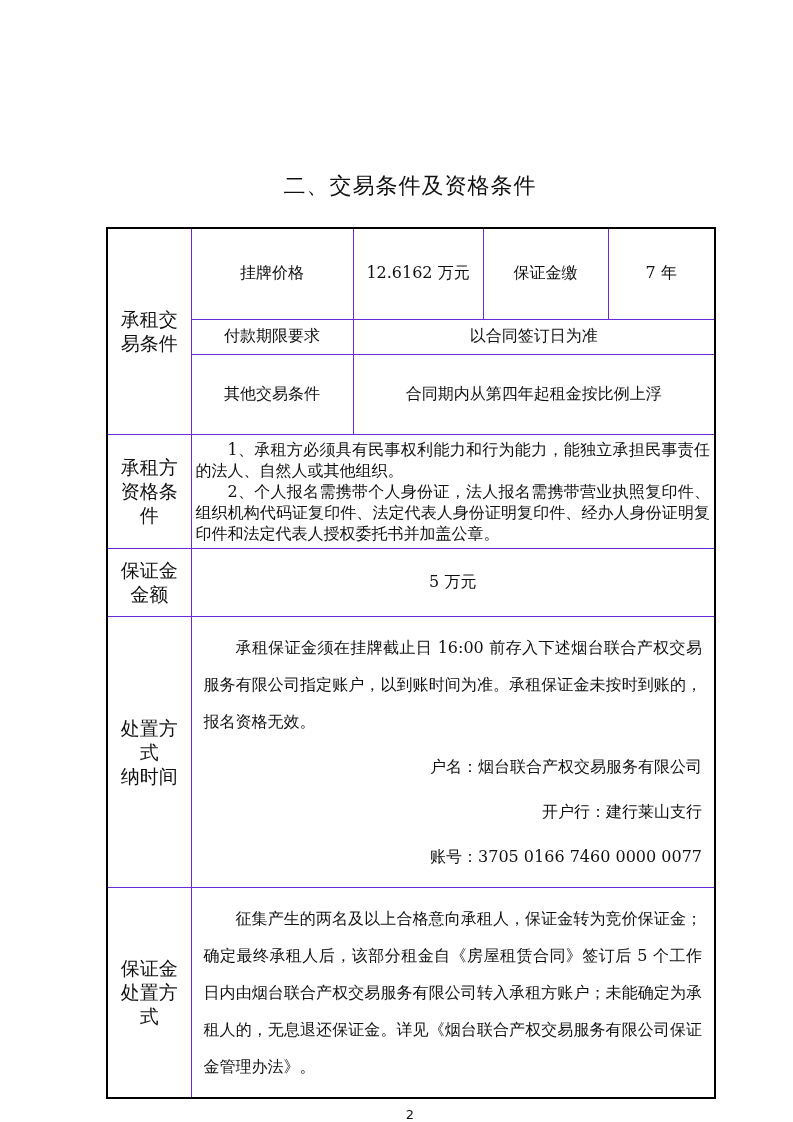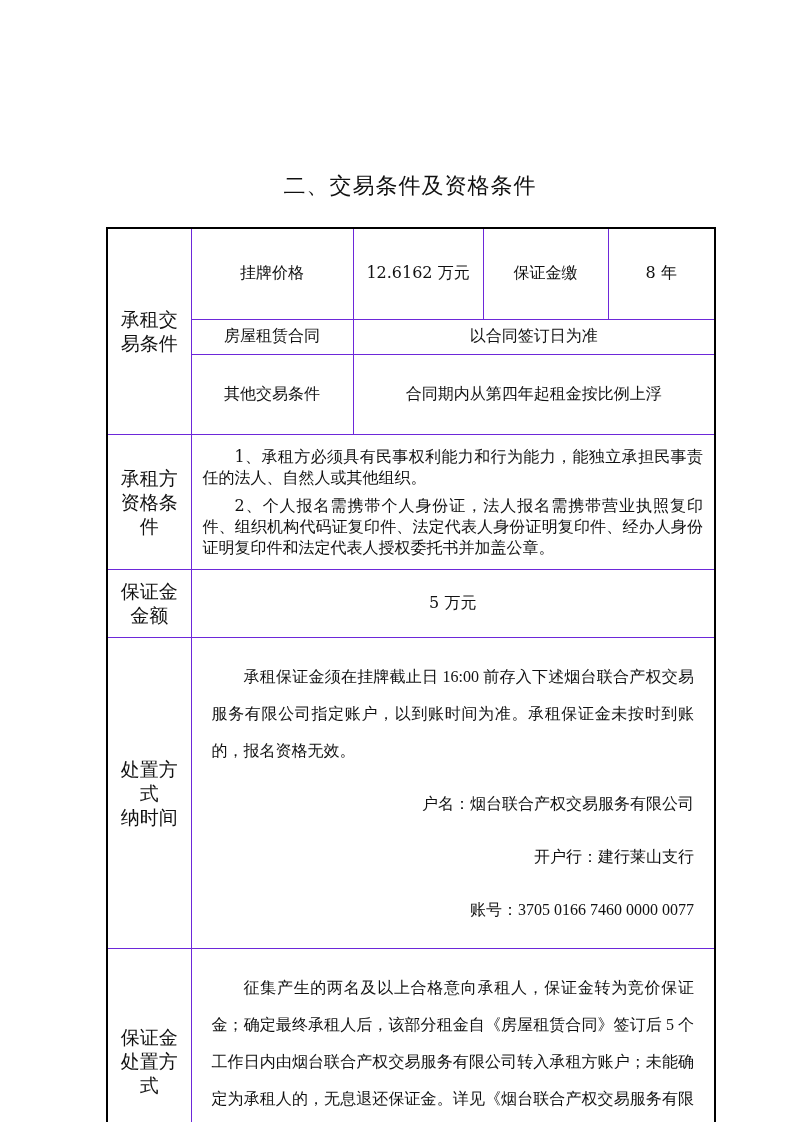--- a/index.html
+++ b/index.html
@@ -45,28 +45,27 @@
   }
   td.center-cell {
     text-align: center;
   }
   td.text-cell {
     vertical-align: top;
     text-align: justify;
     padding: 4px 8px 2px 8px;
   }
   .tight p {
-    margin: 7px;
+    margin: 0;
     text-indent: 2em;
     line-height: 21px;
   }
   .loose p {
-    margin: 16px;
+    margin: 8px;
     line-height: 37px;
-    font-family: Liberation Serif, serif;
   }
   .loose p.indented {
     text-indent: 2em;
   }
   .loose p.acct-line {
     padding-left: 2em;
     text-align: right;
   }
   tr.r1 { height: 91px; }
   tr.r2 { height: 35px; }
@@ -96,24 +95,24 @@
     <col style="width:125px">
     <col style="width:107px">
   </colgroup>
   <tbody>
     <tr class="r1">
       <td class="label-cell" rowspan="3">承租交
 易条件</td>
       <td class="center-cell">挂牌价格</td>
       <td class="center-cell">12.6162 万元</td>
       <td class="center-cell">保证金缴</td>
-      <td class="center-cell">8 年</td>
+      <td class="center-cell">7 年</td>
     </tr>
     <tr class="r2">
-      <td class="center-cell">房屋租赁合同</td>
+      <td class="center-cell">付款期限要求</td>
       <td class="center-cell" colspan="3">以合同签订日为准</td>
     </tr>
     <tr class="r3">
       <td class="center-cell">其他交易条件</td>
       <td class="center-cell" colspan="3">合同期内从第四年起租金按比例上浮</td>
     </tr>
     <tr class="r4">
       <td class="label-cell">承租方
 资格条件</td>
       <td class="text-cell tight" colspan="4">

